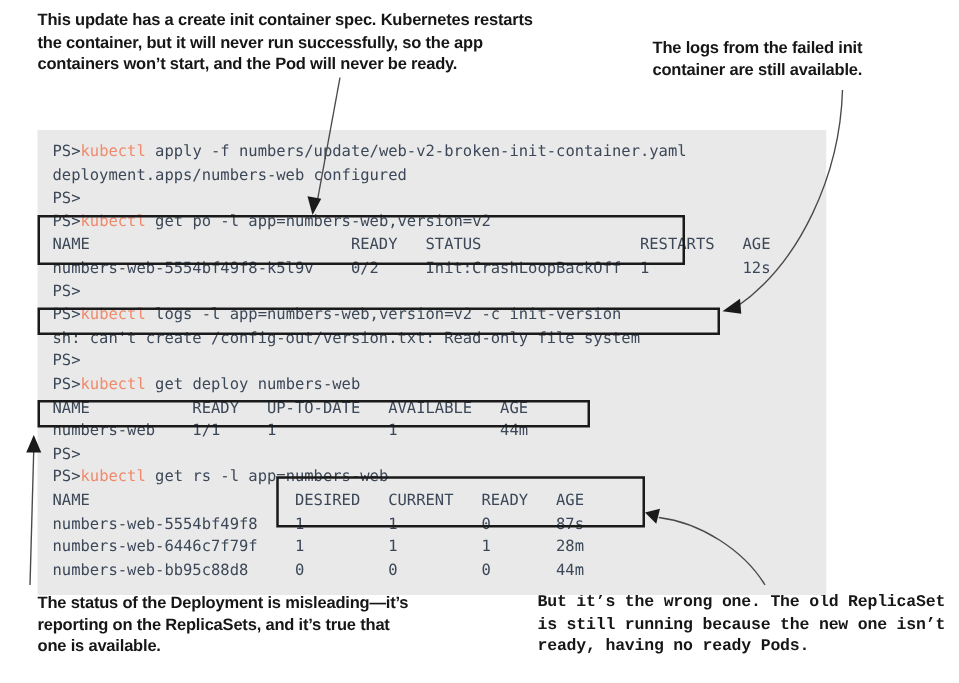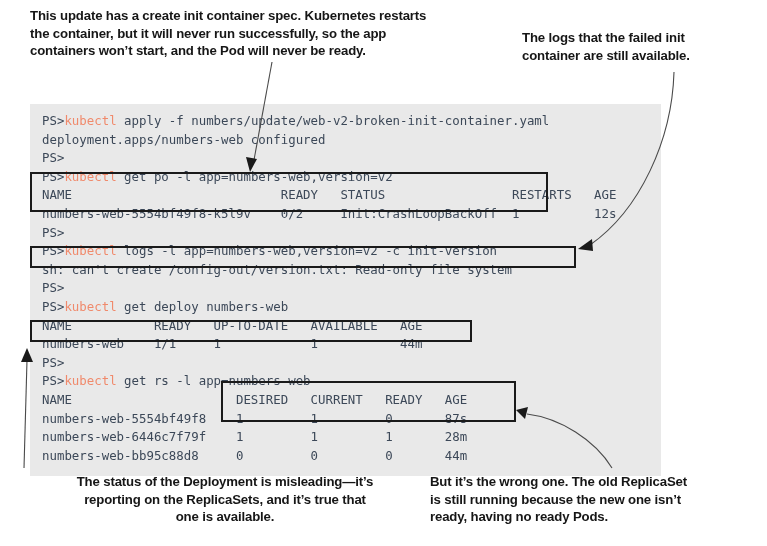--- a/index.html
+++ b/index.html
@@ -22,22 +22,22 @@
     font-family: "Liberation Sans", sans-serif;
     font-weight: bold;
     font-size: 13.2px;
     line-height: 17.6px;
     color: #161616;
     letter-spacing: -0.15px;
     white-space: pre-line;
   }
   #annot-top-left   { left: 30px;  top: 7px;   width: 470px; }
   #annot-top-right  { left: 522px; top: 29px;  width: 246px; }
-  #annot-bot-left   { left: 30px;  top: 473px; width: 390px; text-align: center; }
-  #annot-bot-right  { left: 430px; top: 473px; width: 330px; }
+  #annot-bot-left   { left: 30px;  top: 473px; width: 390px; }
+  #annot-bot-right  { left: 430px; top: 473px; width: 330px; font-family: Liberation Mono, monospace; }
 
   
   #terminal {
     position: absolute;
     left: 30px;
     top: 104px;
     width: 631px;
     height: 372px;
     background: #e9e9e9;
   }
@@ -79,21 +79,21 @@
   #leaders path, #leaders line { fill: none; stroke: #4a4a4a; stroke-width: 1.1; }
   #leaders polygon { fill: #1a1a1a; }
 </style>
 </head>
 <body>
 
 <div class="annot" id="annot-top-left">This update has a create init container spec. Kubernetes restarts
 the container, but it will never run successfully, so the app
 containers won’t start, and the Pod will never be ready.</div>
 
-<div class="annot" id="annot-top-right">The logs that the failed init
+<div class="annot" id="annot-top-right">The logs from the failed init
 container are still available.</div>
 
 <div class="annot" id="annot-bot-left">The status of the Deployment is misleading—it’s
 reporting on the ReplicaSets, and it’s true that
 one is available.</div>
 
 <div class="annot" id="annot-bot-right">But it’s the wrong one. The old ReplicaSet
 is still running because the new one isn’t
 ready, having no ready Pods.</div>
 

